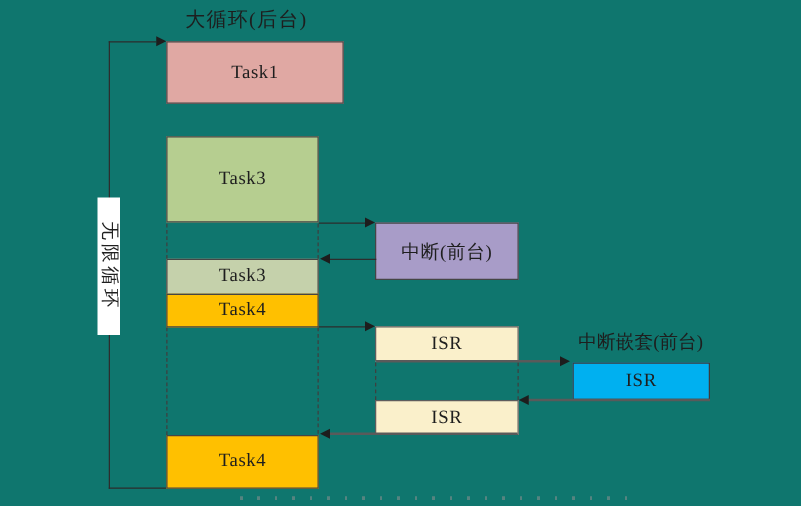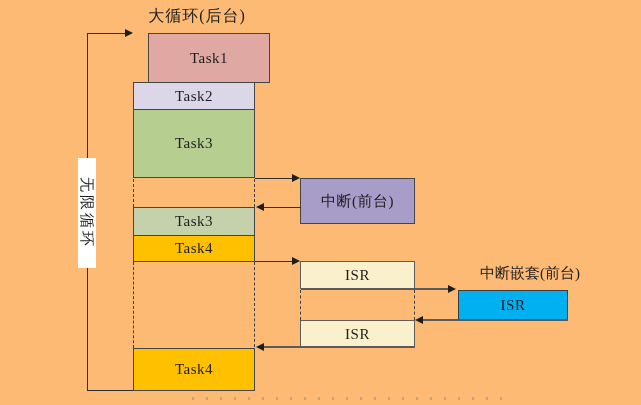--- a/index.html
+++ b/index.html
@@ -1,19 +1,19 @@
 <!DOCTYPE html>
 <html><head>
 <meta charset="utf-8">
 <style>
   html,body{margin:0;padding:0;background:#ffffff;}
   .stage{
     position:relative;
     width:641px;height:405px;
-    background:#fdba74;
+    background:#0f766e;
     overflow:hidden;
     font-family:"Liberation Serif","DejaVu Serif",serif;
     color:#1e1e1e;
   }
   .box{
     position:absolute;
     box-sizing:border-box;
     border:1px solid #454545;
     display:flex;align-items:center;justify-content:center;
     font-size:15px;
@@ -32,29 +32,29 @@
   }
   .loop-label{
     position:absolute;left:32px;top:204px;width:110px;height:18px;
     transform:rotate(90deg);
     background:#ffffff;
     text-align:center;font-size:15px;line-height:18px;letter-spacing:3px;
     white-space:nowrap;
   }
   .nested-label{
     position:absolute;left:445px;top:264px;width:135px;
-    text-align:right;font-size:15px;white-space:nowrap;
+    text-align:center;font-size:15px;white-space:nowrap;
   }
   .caption-remnant{
     position:absolute;left:192px;top:397px;width:312px;height:3px;
     background:repeating-linear-gradient(90deg,#8f8f8f 0 2px,transparent 2px,transparent 14px);
     opacity:.55;
   }
   
-  #task1{left:148px;top:33px;width:122px;height:50px;}
+  #task1{left:133px;top:33px;width:142px;height:50px;}
   #task2{left:133px;top:82px;width:122px;height:28px;}
   #task3a{left:133px;top:109px;width:122px;height:69px;}
   #task3b{left:133px;top:207px;width:122px;height:29px;}
   #task4a{left:133px;top:235px;width:122px;height:27px;}
   #task4b{left:133px;top:348px;width:122px;height:43px;}
   #interrupt{left:300px;top:178px;width:115px;height:46px;}
   #isr1{left:300px;top:261px;width:115px;height:28px;border-color:#5d5d5d;}
   #isr2{left:300px;top:320px;width:115px;height:28px;border-color:#5d5d5d;}
   #isrNested{left:458px;top:290px;width:110px;height:30px;border-color:#3c3c3c;}
 </style>
@@ -65,21 +65,20 @@
 
   <div class="title">大循环(后台)</div>
 
   <div class="vline" style="left:87px;top:33px;height:358px;"></div>
   <div class="hline" style="left:87px;top:390px;width:46px;"></div>
   <div class="hline" style="left:87px;top:33px;width:38px;"></div>
   <div class="ah r" style="left:125px;top:29px;"></div>
   <div class="loop-label">无限循环</div>
 
   <div class="box" id="task1" style="background-color: rgb(224, 168, 163);">Task1</div>
-  <div class="box" id="task2" style="background-color: rgb(219, 214, 232);">Task2</div>
   <div class="box" id="task3a" style="background-color: rgb(182, 206, 144);">Task3</div>
   <div class="box" id="task3b" style="background-color: rgb(197, 209, 171);">Task3</div>
   <div class="box" id="task4a" style="background-color: rgb(255, 192, 0);">Task4</div>
   <div class="box" id="task4b" style="background-color: rgb(255, 192, 0);">Task4</div>
 
   <div class="dash" style="left:133px;top:179px;height:28px;"></div>
   <div class="dash" style="left:254px;top:179px;height:28px;"></div>
   <div class="dash" style="left:133px;top:262px;height:86px;"></div>
   <div class="dash" style="left:254px;top:262px;height:85px;"></div>
 

